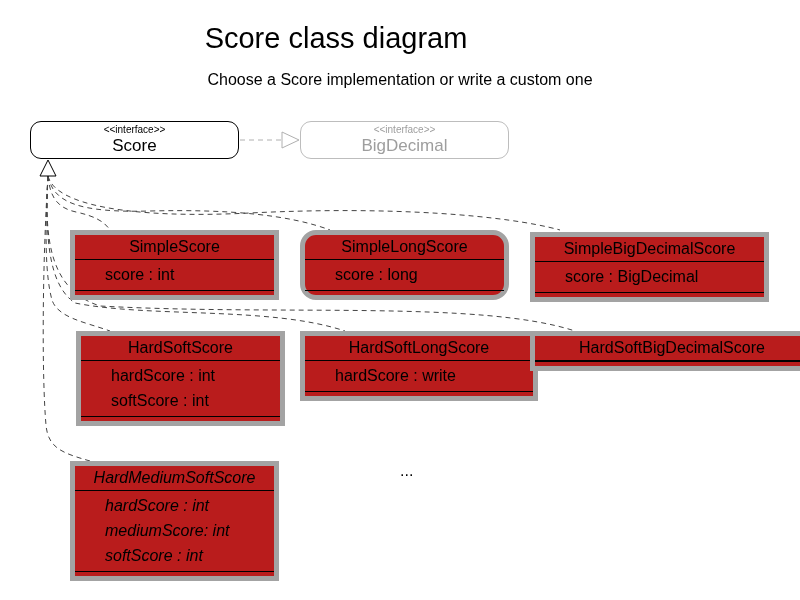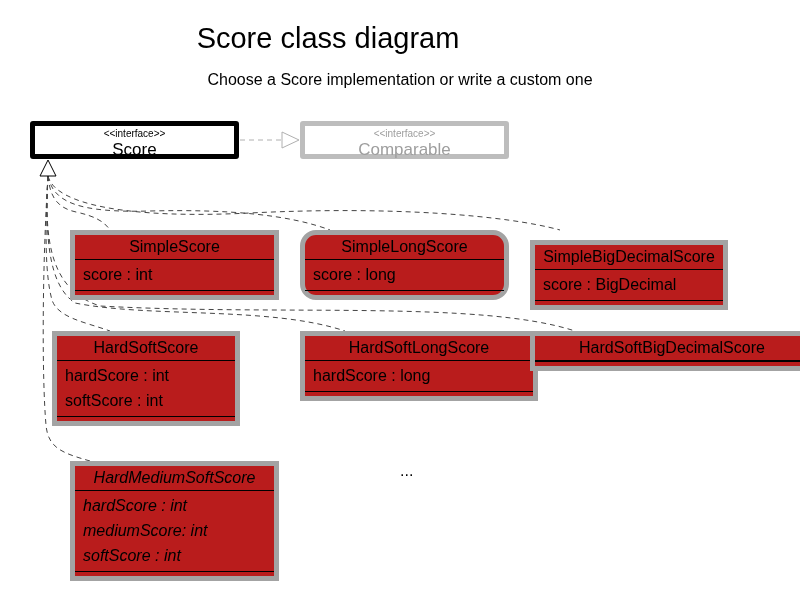--- a/index.html
+++ b/index.html
@@ -2,51 +2,51 @@
 <html><head>
 <meta charset="utf-8">
 <style>
   html,body { margin:0; padding:0; background:#ffffff; }
   .canvas {
     position:relative; width:800px; height:600px;
     background:#ffffff; overflow:hidden;
     font-family:"Liberation Sans", sans-serif; color:#000;
   }
   .title {
-    position:absolute; left:8px; top:22px; width:640px;
+    position:absolute; left:16px; top:22px; width:640px;
     text-align:center; font-size:29px; font-weight:400; margin:0;
   }
   .subtitle {
     position:absolute; left:0; top:71px; width:800px;
     text-align:center; font-size:16px;
   }
   svg.connectors { position:absolute; left:0; top:0; pointer-events:none; }
   .dash { fill:none; stroke:#444444; stroke-width:1; stroke-dasharray:5,4; }
   .dash.gray { stroke:#b0b0b0; }
   .tri { fill:#ffffff; stroke:#000000; stroke-width:1; }
   .tri.gray { stroke:#b0b0b0; }
 
   .iface {
     position:absolute; background:#ffffff;
-    border:5px solid #000000; border-radius:3px;
+    border:1px solid #000000; border-radius:11px;
     text-align:center; box-sizing:border-box;
   }
   .iface .stereo { font-size:10px; line-height:12px; padding-top:2px; }
   .iface .iname { font-size:17px; line-height:19px; }
   .iface.muted { border-color:#bdbdbd; color:#9e9e9e; }
 
   .cls {
     position:absolute; background:#b91c1c;
     border:5px solid #a3a3a3; box-sizing:border-box;
   }
   .cls-name {
     text-align:center; font-size:16px; line-height:22px;
     padding:1px 4px; border-bottom:1px solid #000;
   }
-  .cls-attrs { padding:2px 0 3px 0; }
+  .cls-attrs { padding:2px 0 3px 0;margin-left:22px; }
   .attr { font-size:16px; line-height:25px; padding:0 8px; white-space:nowrap; }
   .cls-foot { border-top:1px solid #000; height:4px; }
 
   .ellipsis { position:absolute; font-size:16px; }
 </style>
 </head>
 <body>
 
 <div class="canvas">
 
@@ -69,60 +69,60 @@
     <polygon class="tri gray" points="282,132 282,148 299,140"></polygon>
   </svg>
 
   <div class="iface" style="left:30px; top:121px; width:209px; height:38px;">
     <div class="stereo">&lt;&lt;interface&gt;&gt;</div>
     <div class="iname">Score</div>
   </div>
 
   <div class="iface muted" style="left:300px; top:121px; width:209px; height:38px;">
     <div class="stereo">&lt;&lt;interface&gt;&gt;</div>
-    <div class="iname">Comparable</div>
+    <div class="iname">BigDecimal</div>
   </div>
 
   <div class="cls" style="left:70px; top:230px; width:209px;">
     <div class="cls-name">SimpleScore</div>
     <div class="cls-attrs">
       <div class="attr">score : int</div>
     </div>
     <div class="cls-foot"></div>
   </div>
 
   <div class="cls" style="left:300px; top:230px; width:209px;border-radius:16px;">
     <div class="cls-name">SimpleLongScore</div>
     <div class="cls-attrs">
       <div class="attr">score : long</div>
     </div>
     <div class="cls-foot"></div>
   </div>
 
-  <div class="cls" style="left:530px; top:240px; width:198px;">
+  <div class="cls" style="left:530px; top:232px; width:239px;">
     <div class="cls-name">SimpleBigDecimalScore</div>
     <div class="cls-attrs">
       <div class="attr">score : BigDecimal</div>
     </div>
     <div class="cls-foot"></div>
   </div>
 
-  <div class="cls" style="left:52px; top:331px; width:188px;">
+  <div class="cls" style="left:76px; top:331px; width:209px;">
     <div class="cls-name">HardSoftScore</div>
     <div class="cls-attrs">
       <div class="attr">hardScore : int</div>
       <div class="attr">softScore : int</div>
     </div>
     <div class="cls-foot"></div>
   </div>
 
   <div class="cls" style="left:300px; top:331px; width:238px;">
     <div class="cls-name">HardSoftLongScore</div>
     <div class="cls-attrs">
-      <div class="attr">hardScore : long</div>
+      <div class="attr">hardScore : write</div>
     </div>
     <div class="cls-foot"></div>
   </div>
 
   <div class="cls" style="left:530px; top:331px; width:284px;">
     <div class="cls-name">HardSoftBigDecimalScore</div>
     <div class="cls-foot"></div>
   </div>
 
   <div class="cls" style="left:70px; top:461px; width:209px;font-style:italic;">

